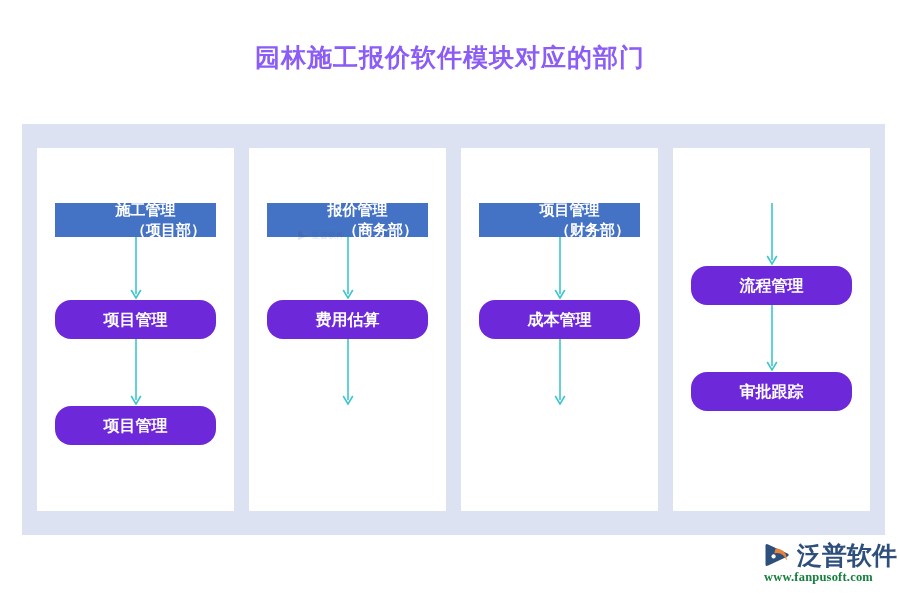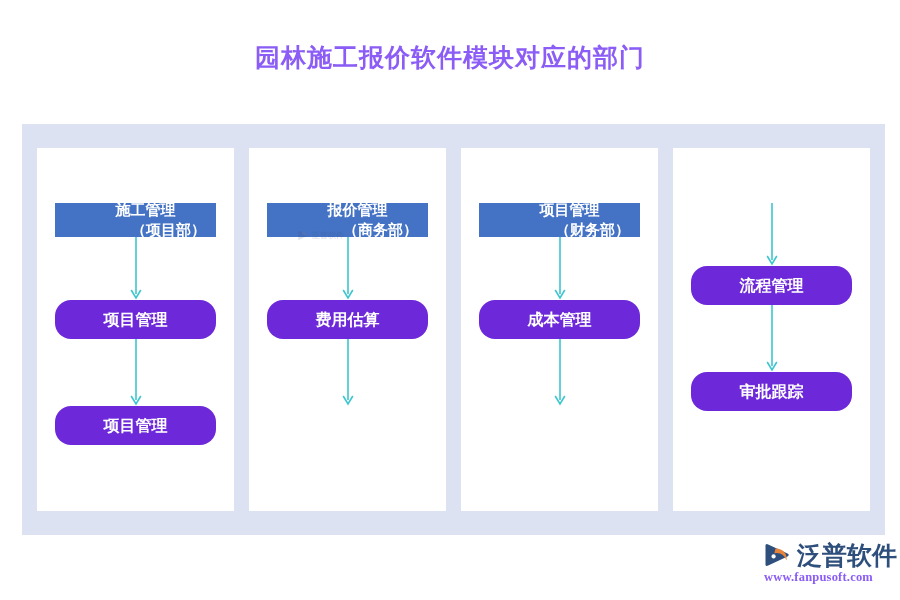--- a/index.html
+++ b/index.html
@@ -125,21 +125,21 @@
   .brand-name {
     font-size: 25px;
     font-weight: bold;
     color: #2e4f7c;
     line-height: 28px;
     letter-spacing: 0px;
     white-space: nowrap;
   }
   .brand-url {
     font-size: 12.5px;
-    color: #8b5cf6;
+    color: #15803d;
     font-family: "Liberation Serif", "DejaVu Serif", serif;
     font-weight: bold;
     letter-spacing: 0.2px;
     margin-left: 2px;
     white-space: nowrap;
   }
 
   
   .watermark {
     position: absolute;

